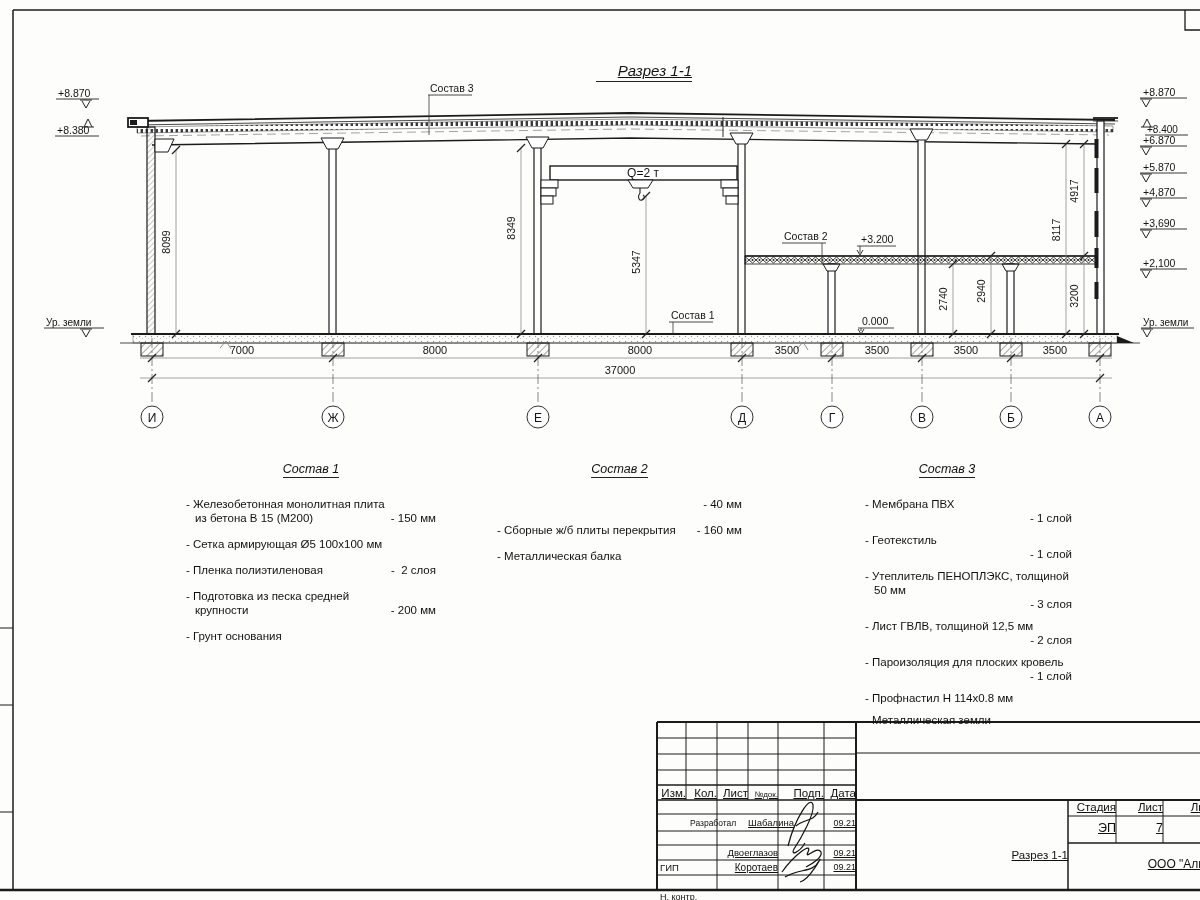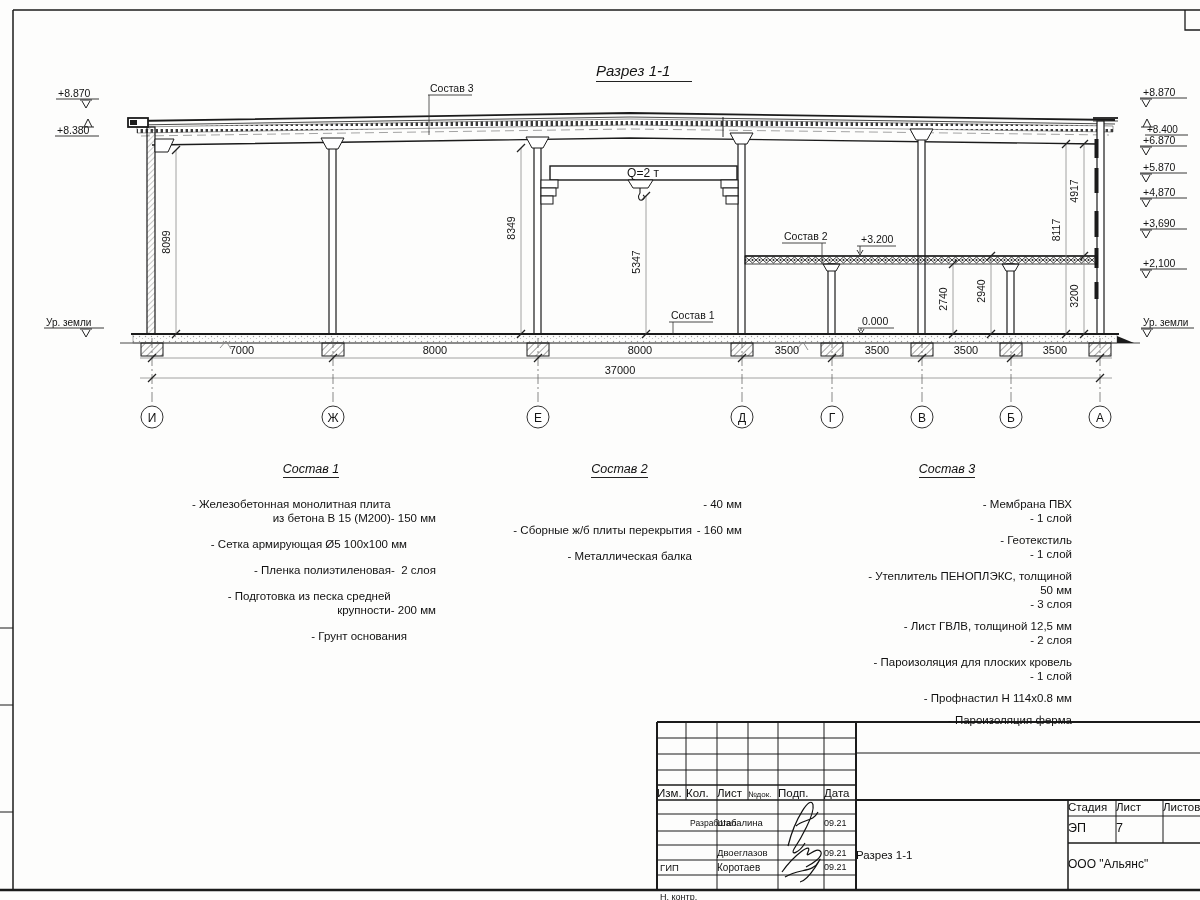--- a/index.html
+++ b/index.html
@@ -1,26 +1,26 @@
 <!DOCTYPE html>
 <html><head>
 <meta charset="utf-8">
 <style>
   html,body{margin:0;padding:0;}
   body{width:1200px;height:900px;position:relative;overflow:hidden;
        background:#fdfdfc;font-family:"Liberation Sans",sans-serif;color:#111;}
   svg{position:absolute;left:0;top:0;}
   svg text{font-family:"Liberation Sans",sans-serif;fill:#141414;stroke:none;}
   .txt{position:absolute;color:#141414;white-space:nowrap;}
-  .ctr{text-align:left;}
+  .ctr{text-align:right;text-decoration:underline;}
   .main-title{font-style:italic;font-size:15px;border-bottom:1.5px solid #222;padding-bottom:2px;}
   .sostav{position:absolute;font-size:11.5px;line-height:1.22;}
   .sostav .s-title{text-align:center;font-style:italic;font-size:12.5px;margin-bottom:20px;}
   .sostav .s-title span{border-bottom:1px solid #222;padding-bottom:1px;}
-  .s-item{display:flex;align-items:flex-end;margin-bottom:12px;text-align:right;}
+  .s-item{display:flex;align-items:flex-end;margin-bottom:12px;}
   .s3 .s-item{margin-bottom:8px;flex-direction:column;}
   .item-name{padding-left:9px;text-indent:-9px;}
   .s1 .item-name{width:212px;}
   .s2 .item-name{width:186px;}
   .s3 .item-name{width:198px;}
   .item-val{margin-left:auto;white-space:pre;}
   .tb-txt{position:absolute;overflow:hidden;}
 </style>
 </head>
 <body>
@@ -400,21 +400,21 @@
     </div>
   <div class="s-item">
       <span class="item-name">- Пароизоляция для плоских кровель</span>
       <span class="item-val">- 1 слой</span>
     </div>
   <div class="s-item">
       <span class="item-name">- Профнастил Н 114х0.8 мм</span>
       <span class="item-val"></span>
     </div>
   <div class="s-item">
-      <span class="item-name">- Пароизоляция ферма</span>
+      <span class="item-name">- Металлическая земли</span>
       <span class="item-val"></span>
     </div>
 </div>
 
 <div>
   <div class="tb-txt ctr" style="left:657px;top:787px;width:29px;font-size:11.5px;">Изм.</div>
   <div class="tb-txt ctr" style="left:686px;top:787px;width:31px;font-size:11.5px;">Кол.</div>
   <div class="tb-txt ctr" style="left:717px;top:787px;width:31px;font-size:11.5px;">Лист</div>
   <div class="tb-txt ctr" style="left:748px;top:790px;width:30px;font-size:8px;">№док.</div>
   <div class="tb-txt ctr" style="left:778px;top:787px;width:46px;font-size:11.5px;">Подп.</div>

